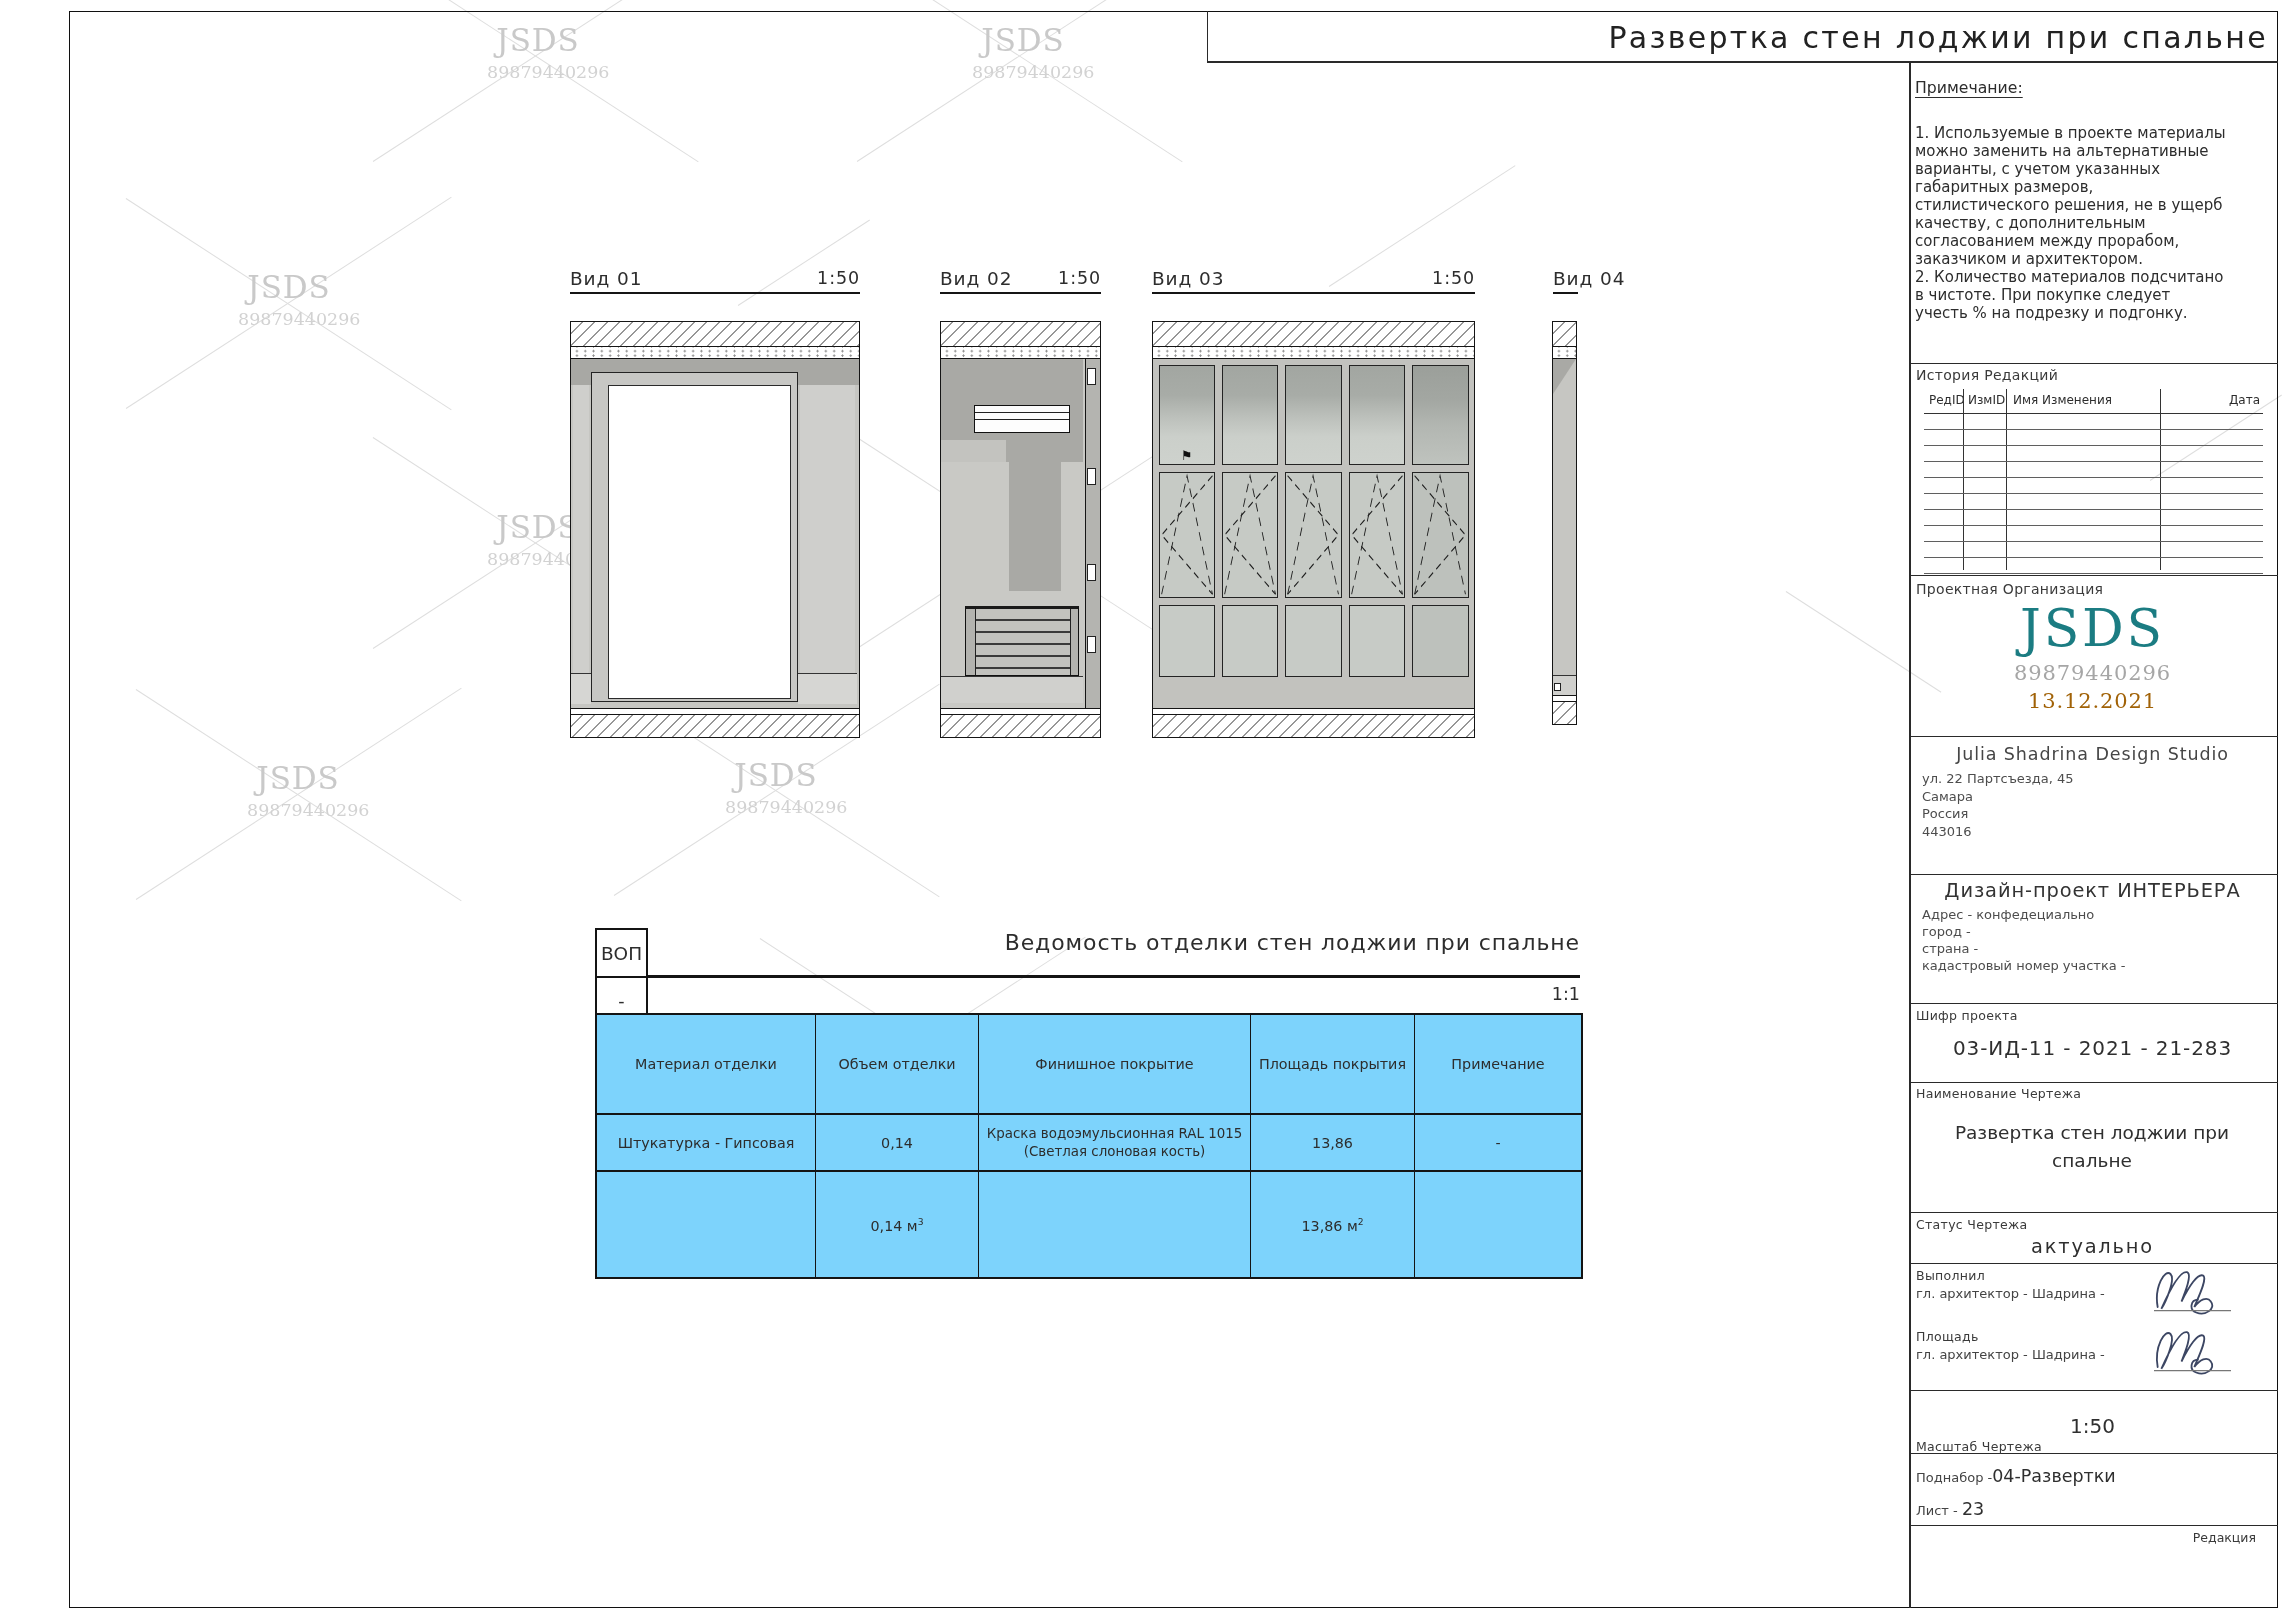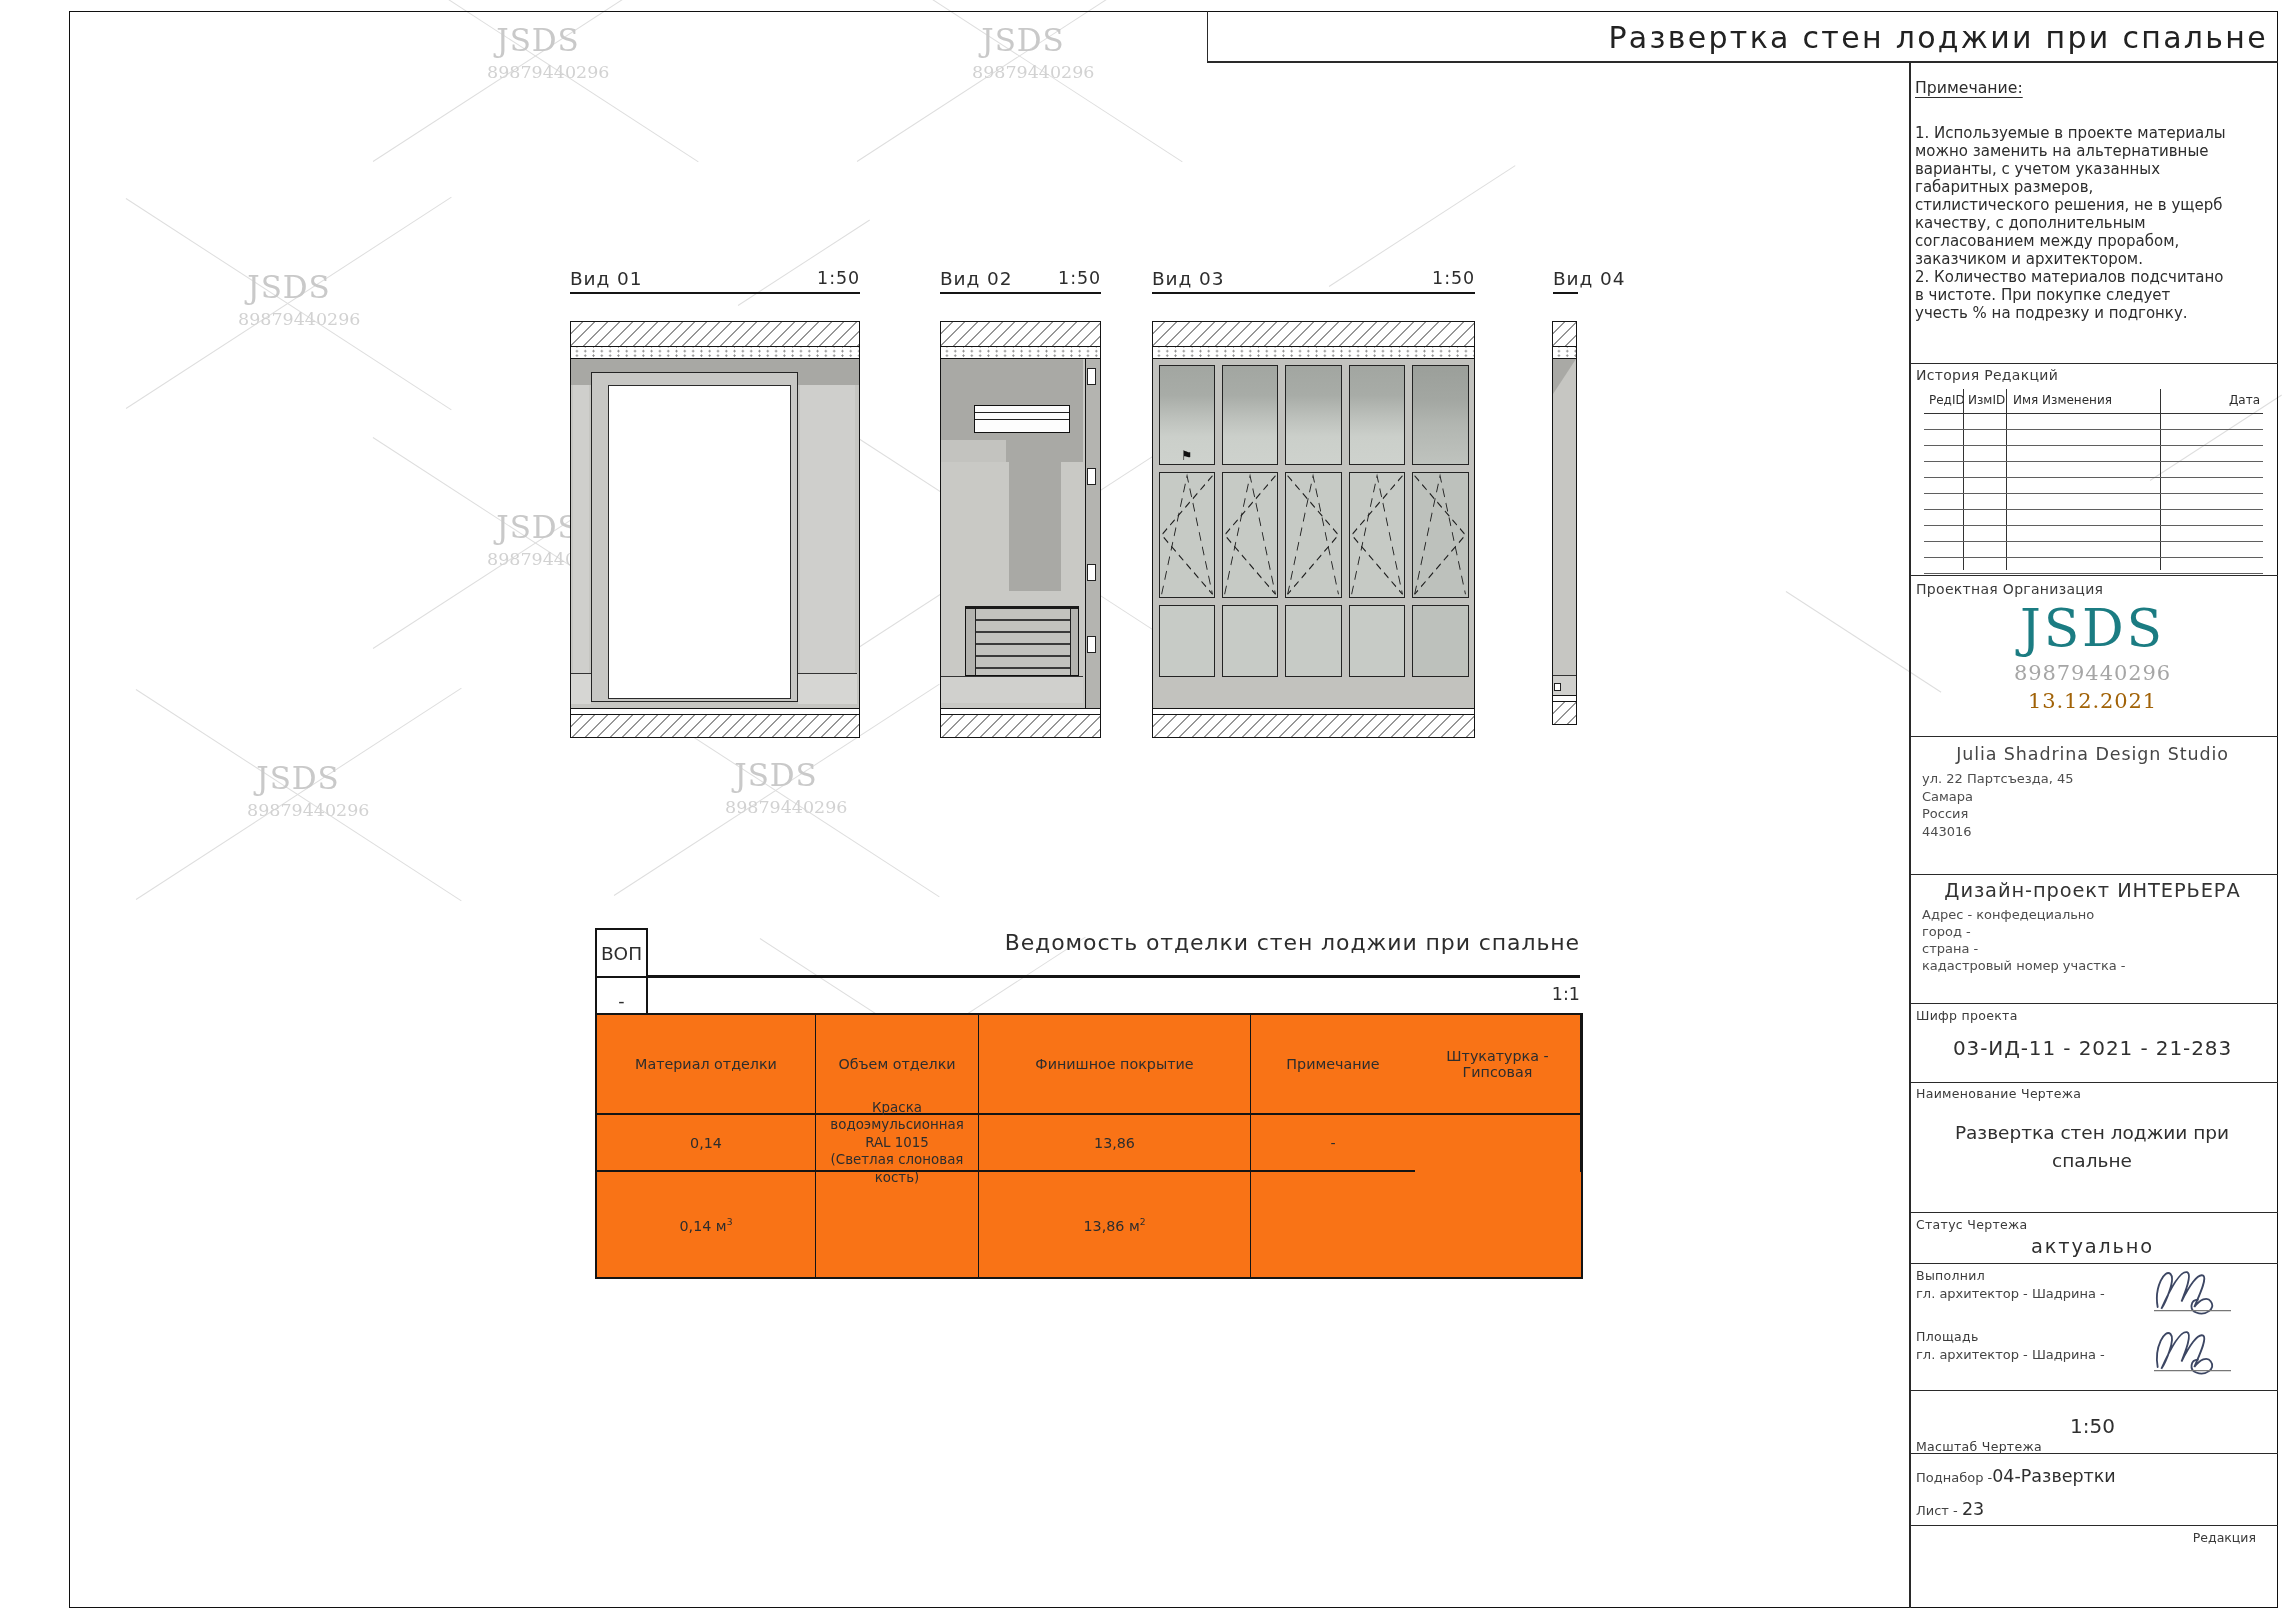--- a/index.html
+++ b/index.html
@@ -37,21 +37,21 @@
   .wm{position:absolute;text-align:center;color:#c9c9c9;}
   .wm .wm-logo{font-family:"DejaVu Serif",serif;font-size:31px;letter-spacing:0.9px;}
   .wm .wm-phone{font-family:"DejaVu Serif",serif;font-size:17.5px;color:#d2d2d2;margin-top:3.7px;}
   
   .tb-label{position:absolute;font-size:12.5px;color:#3a3a3a;letter-spacing:0.3px;}
   .tb-small{position:absolute;font-size:13px;color:#444;}
   .tb-center{position:absolute;left:1909px;width:367px;text-align:center;}
   
   .ftable{position:absolute;left:595px;top:1013px;border:2.3px solid #141414;
           display:grid;grid-template-columns:219px 163px 272px 164px 166px;
-          grid-template-rows:100px 57px 105px;box-sizing:content-box;background:#f97316;}
+          grid-template-rows:100px 57px 105px;box-sizing:content-box;background:#7dd3fc;}
   .fcell{border-right:1.8px solid #141414;border-bottom:2.3px solid #141414;
          display:flex;align-items:center;justify-content:center;text-align:center;
          font-size:14.3px;padding:1.8px 5.5px;box-sizing:border-box;}
   .fcell.last{border-right:none;}
   .fcell.bot{border-bottom:none;}
   .fin2{font-size:13.4px;line-height:1.3;}
   .rev-row{height:15px;border-bottom:0.9px solid #5f5f5f;}
   sup{font-size:9.2px;}
 </style>
 </head>
@@ -263,20 +263,21 @@
   <div class="cad" style="height:46px;display:flex;align-items:center;justify-content:center;font-size:17.5px;">-</div>
 </div>
 <div class="abs cad" style="left:648px;top:930px;width:932px;text-align:right;font-size:22px;letter-spacing:0.9px;">Ведомость отделки стен лоджии при спальне</div>
 <div class="abs" style="left:648px;top:975px;width:932px;height:2.8px;background:#141414;"></div>
 <div class="abs cad" style="left:648px;top:984px;width:932px;text-align:right;font-size:17.5px;">1:1</div>
 
 <div class="ftable cad">
   <div class="fcell">Материал отделки</div>
   <div class="fcell">Объем отделки</div>
   <div class="fcell">Финишное покрытие</div>
+  <div class="fcell">Площадь покрытия</div>
   <div class="fcell last">Примечание</div>
 
   <div class="fcell">Штукатурка - Гипсовая</div>
   <div class="fcell">0,14</div>
   <div class="fcell fin2">
     <div>
       <div>Краска водоэмульсионная RAL 1015</div>
       <div>(Светлая слоновая кость)</div>
     </div>
   </div>

